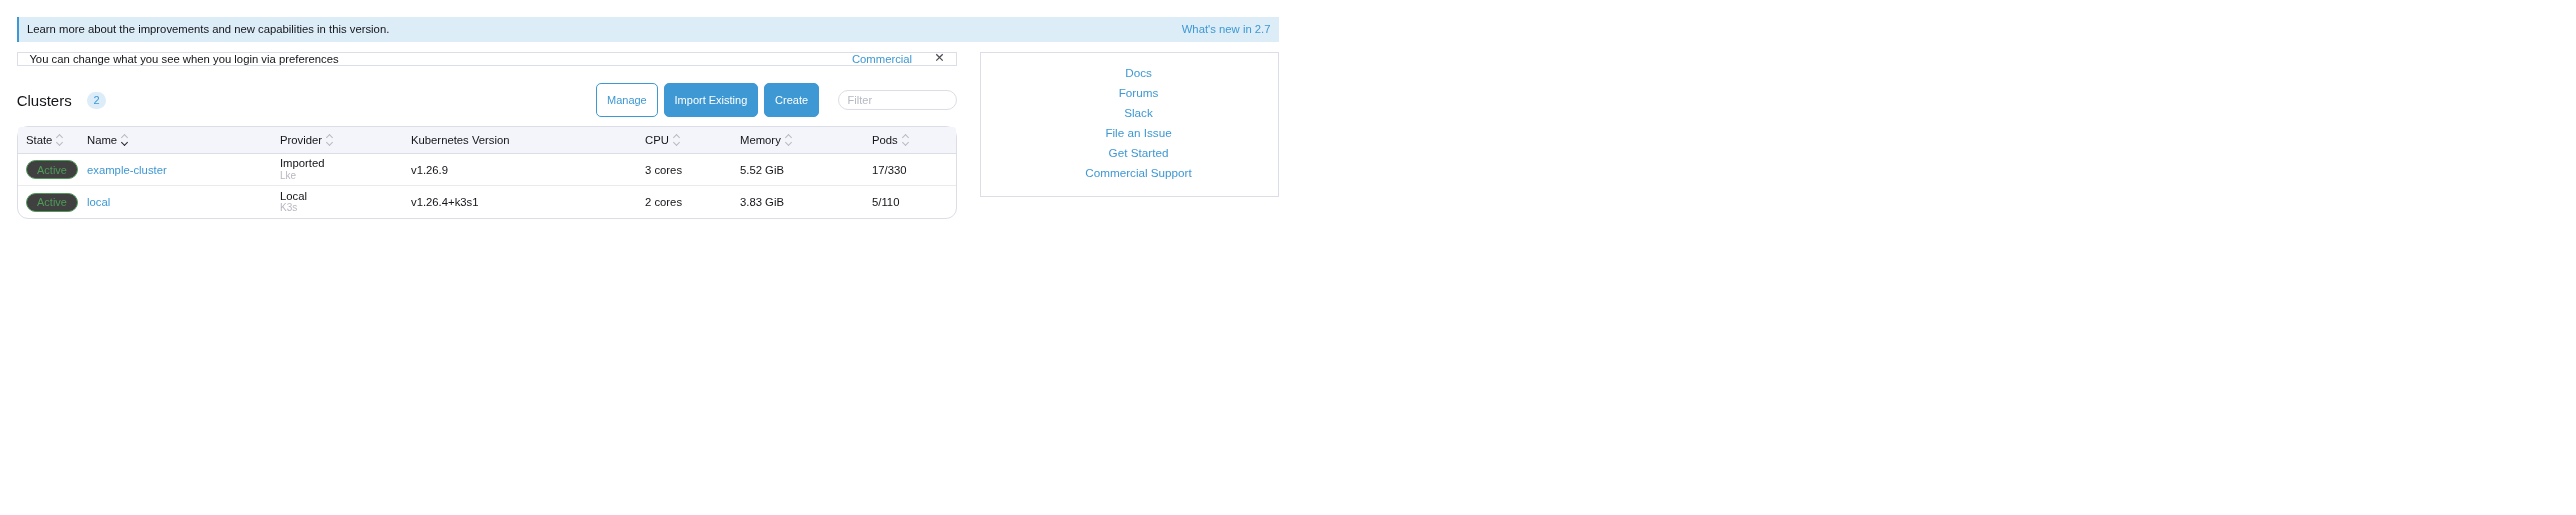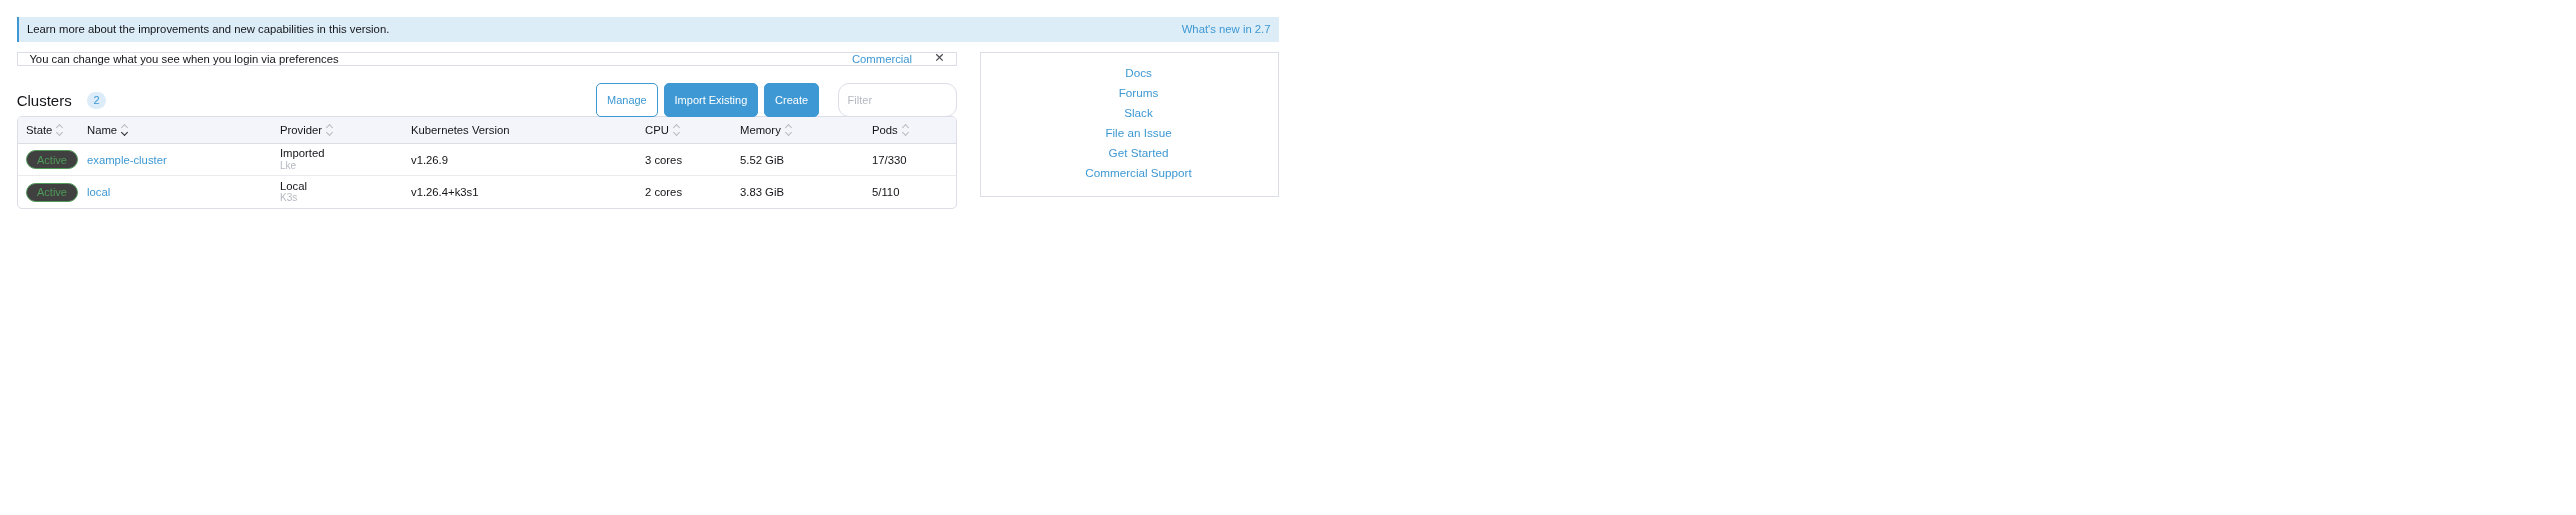--- a/index.html
+++ b/index.html
@@ -29,27 +29,27 @@
   .section-head{ display:flex; align-items:center; margin-top:23.4px; height:22px; }
   .section-title{ font-size:15px; font-weight:400; }
   .count-badge{ margin-left:15px; background:#dcedf9; color:#3d98d3;
     font-size:11px; padding:2.5px 6.7px; border-radius:8.3px; }
   .actions{ margin-left:auto; display:flex; align-items:center; gap:5.8px; }
   .btn{ height:34px; padding:0 10px; border-radius:5px; font-size:11px;
     display:inline-flex; align-items:center; cursor:pointer;
     font-family:inherit; }
   .btn-outline{ background:#fff; border:0.8px solid #3d98d3; color:#3d98d3; }
   .btn-solid{ background:#3d98d3; border:0.8px solid #3d98d3; color:#fff; }
-  .filter-input{ width:119px; height:34px; margin-left:13.4px;
+  .filter-input{ width:119px; height:20px; margin-left:13.4px;
     border:0.8px solid #dcdee7; border-radius:11px; padding:0 8.3px;
     font-size:11px; font-family:inherit; color:#141419; outline:none; }
   .filter-input::placeholder{ color:#b6b8c2; }
 
   
-  .table{ margin-top:5px; border:0.8px solid #dcdee7; border-radius:5px; background:#fff; }
+  .table{ margin-top:15px; border:0.8px solid #dcdee7; border-radius:11px; background:#fff; }
   .tr{ display:grid; grid-template-columns:61px 193px 131px 234px 95px 132px 1fr;
     align-items:center; }
   .thead{ background:#f4f5fa; border-bottom:0.8px solid #dcdee7;
     border-radius:3.3px 3.3px 0 0; height:27px; }
   .th{ font-size:11.3px; font-weight:400; padding-left:8.3px;
     display:flex; align-items:center; }
   .sorter{ display:inline-flex; flex-direction:column; margin-left:5px; gap:2.5px; }
   .caret{ width:5px; height:5px; border-right:1.3px solid #b9bac1;
     border-bottom:1.3px solid #b9bac1; }
   .caret.up{ transform:rotate(-135deg); }

